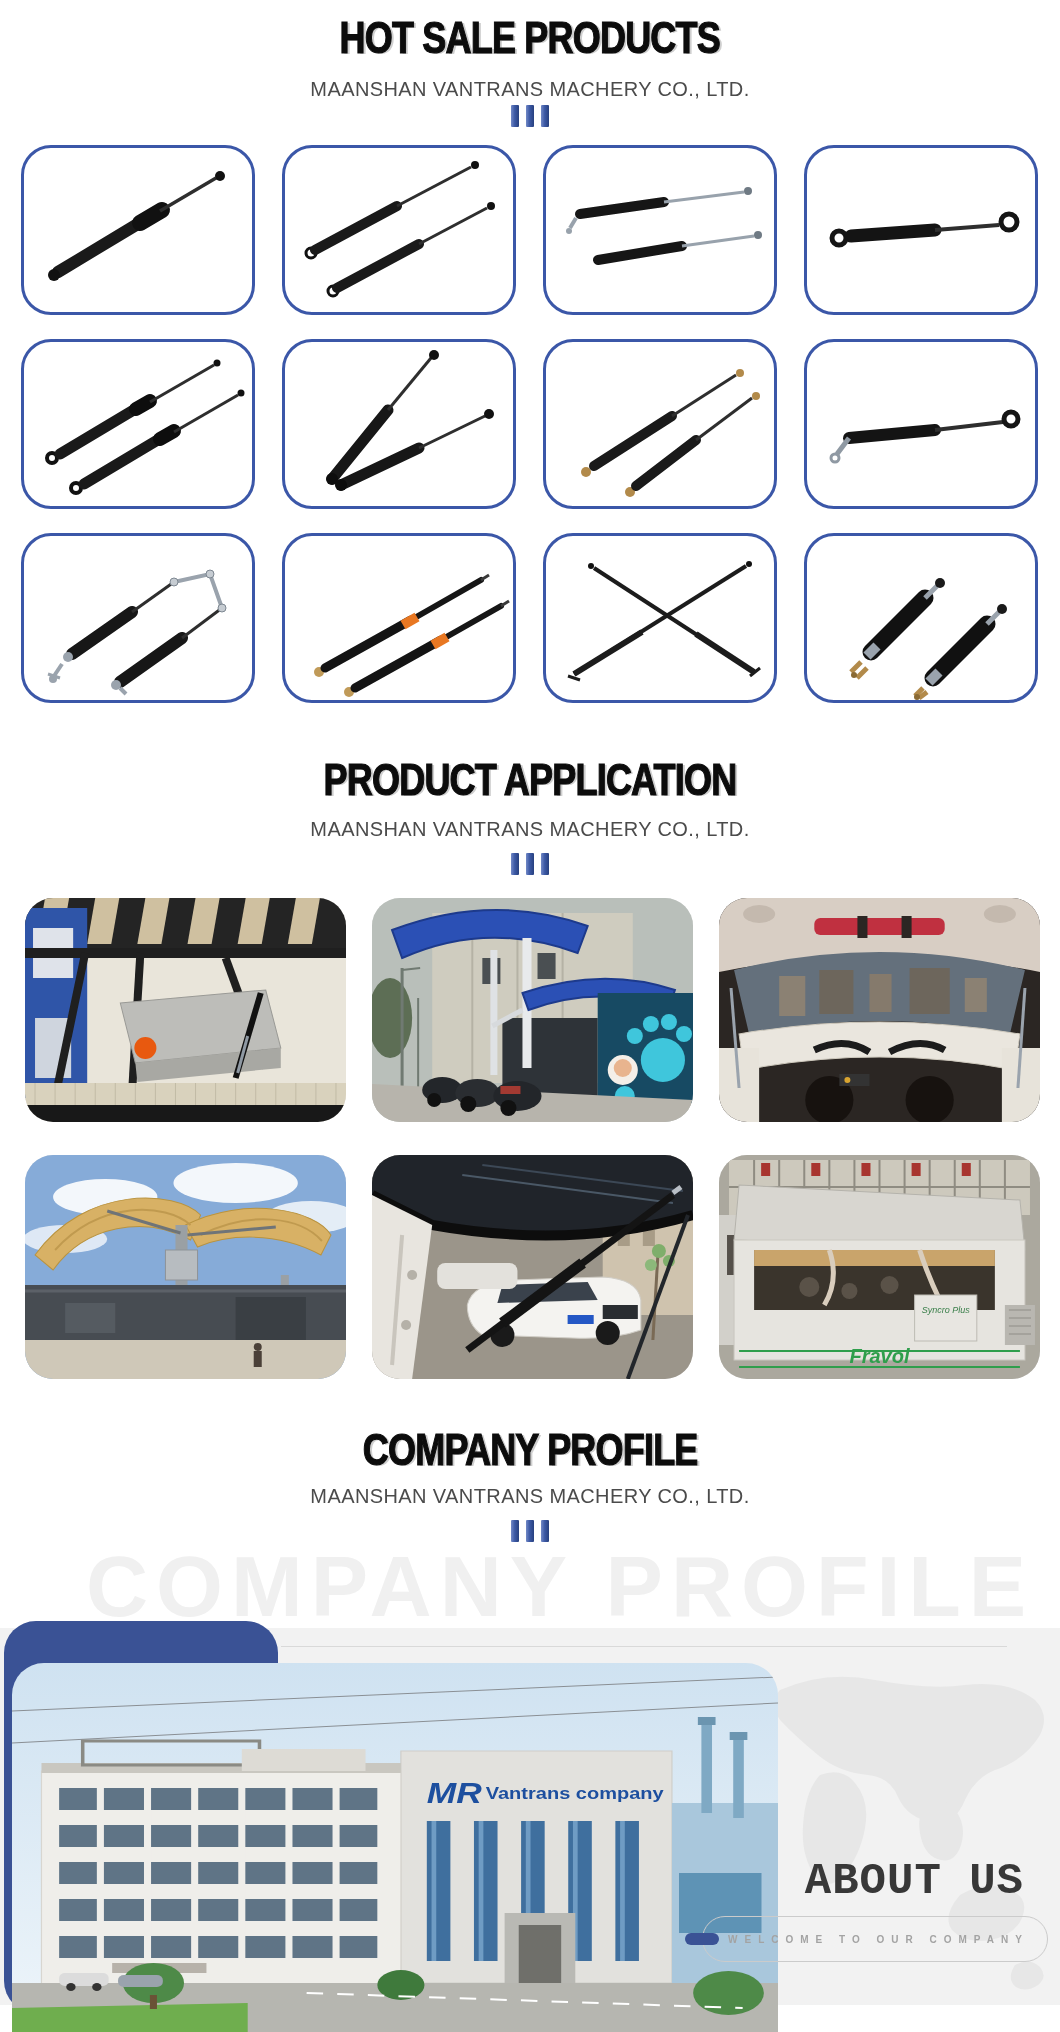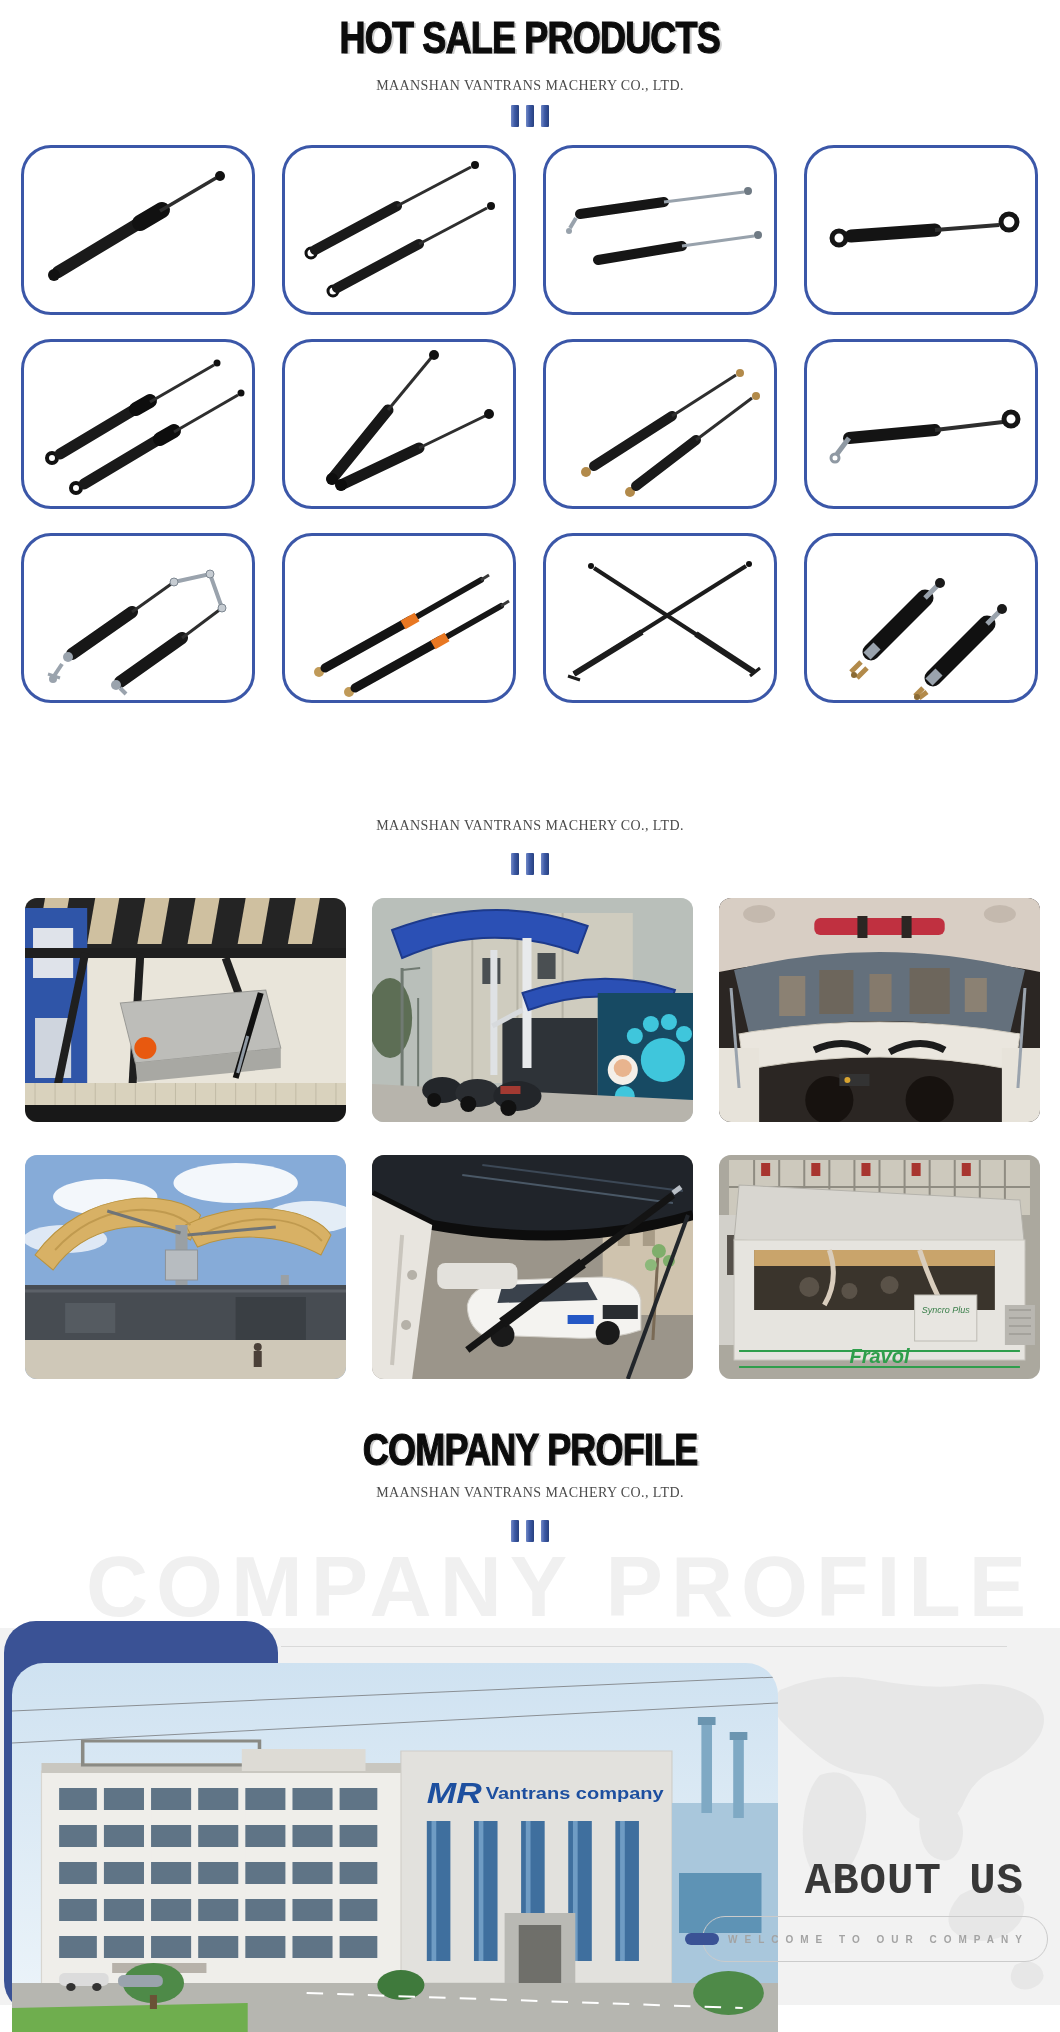--- a/index.html
+++ b/index.html
@@ -8,34 +8,34 @@
     --banner_border:#cbcbcb;
   }
   html,body{margin:0;padding:0;background:#fff;}
   #page{position:relative;width:1060px;height:2032px;overflow:hidden;background:#fff;
         font-family:"Liberation Sans",sans-serif;}
   .sec-title{position:absolute;left:0;width:100%;text-align:center;margin:0;
              font-size:45px;font-weight:900;color:#0c0c0c;line-height:44px;white-space:nowrap;
              text-shadow:3px 1px 0 #cfcfcf;}
   .sec-title .cond{display:inline-block;transform:scaleX(0.8);transform-origin:center;
                    letter-spacing:-1px;-webkit-text-stroke:1.2px #0c0c0c;}
-  .sec-sub{position:absolute;left:0;width:100%;text-align:center;font-size:14px;color:#4b4b4b;
-           letter-spacing:0.4px;font-family:Liberation Serif, serif;}
+  .sec-sub{position:absolute;left:0;width:100%;text-align:center;font-size:20px;color:#4b4b4b;
+           letter-spacing:0.4px;}
   .bars{position:absolute;left:0;width:100%;display:flex;justify-content:center;gap:7px;}
   .bars i{width:8px;height:22px;border-radius:1px;
           background:linear-gradient(90deg,#7289c6,var(--accent) 45%,#27407f);}
   .pgrid{position:absolute;left:21px;top:145px;width:1018px;display:grid;
          grid-template-columns:repeat(4,234px);grid-auto-rows:170px;gap:24px 27px;}
   .pcard{box-sizing:border-box;width:234px;height:170px;background:#fff;
          border:3px solid var(--card_border);border-radius:30px;overflow:hidden;
          display:flex;align-items:center;justify-content:center;}
   .pcard svg{width:100%;height:100%;}
   .agrid{position:absolute;left:25px;top:898px;width:1015px;display:grid;
          grid-template-columns:repeat(3,321px);grid-auto-rows:224px;gap:33px 26px;}
-  .aphoto{width:321px;height:224px;border-radius:12px;overflow:hidden;background:#ddd;}
+  .aphoto{width:321px;height:224px;border-radius:28px;overflow:hidden;background:#ddd;}
   .aphoto svg{width:100%;height:100%;display:block;}
   .wm{position:absolute;left:0;top:1540px;width:1060px;height:92px;line-height:92px;
       overflow:hidden;white-space:nowrap;padding-left:86px;box-sizing:border-box;
       font-size:86px;font-weight:700;letter-spacing:8px;color:var(--watermark);}
   .graypanel{position:absolute;left:0;top:1628px;width:1060px;height:377px;background:var(--panel);}
   .worldmap{position:absolute;left:630px;top:1655px;width:430px;height:350px;}
   .hline{position:absolute;left:281px;top:1646px;width:726px;height:1px;background:var(--divider);}
   .blueframe{position:absolute;left:4px;top:1621px;width:274px;height:392px;
              background:var(--frame);border-radius:32px;}
   .bphoto{position:absolute;left:12px;top:1663px;width:766px;height:369px;
@@ -210,20 +210,21 @@
         <line x1="122" y1="146" x2="132" y2="136" stroke="#9aa3ad" stroke-width="10"></line>
         <line x1="116" y1="152" x2="108" y2="160" stroke="#b28a4a" stroke-width="5"></line>
         <line x1="120" y1="156" x2="112" y2="162" stroke="#b28a4a" stroke-width="5"></line>
         <circle cx="110" cy="161" r="3" fill="#8a6a34"></circle>
         <line x1="180" y1="88" x2="192" y2="76" stroke="#9aa3ad" stroke-width="5"></line>
         <circle cx="195" cy="73" r="5" fill="#1a1a1a"></circle>
       </svg>
     </div>
   </div>
 
+  <h2 class="sec-title" style="top:758px"><span class="cond">PRODUCT APPLICATION</span></h2>
   <div class="sec-sub" style="top:818px">MAANSHAN VANTRANS MACHERY CO., LTD.</div>
   <div class="bars" style="top:853px">
       <i></i>
       <i></i>
       <i></i>
     </div>
 
   <div class="agrid">
     <div class="aphoto">
       <svg viewBox="0 0 320 224" preserveAspectRatio="none" aria-label="bed-lift-mechanism-photo">

